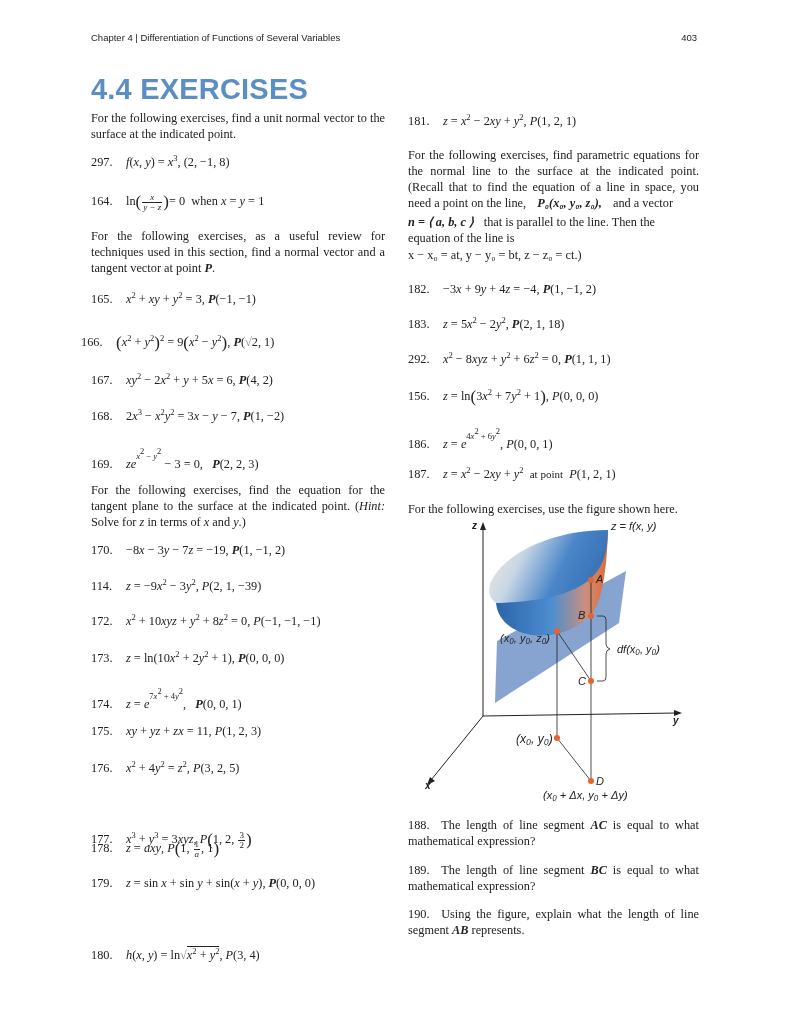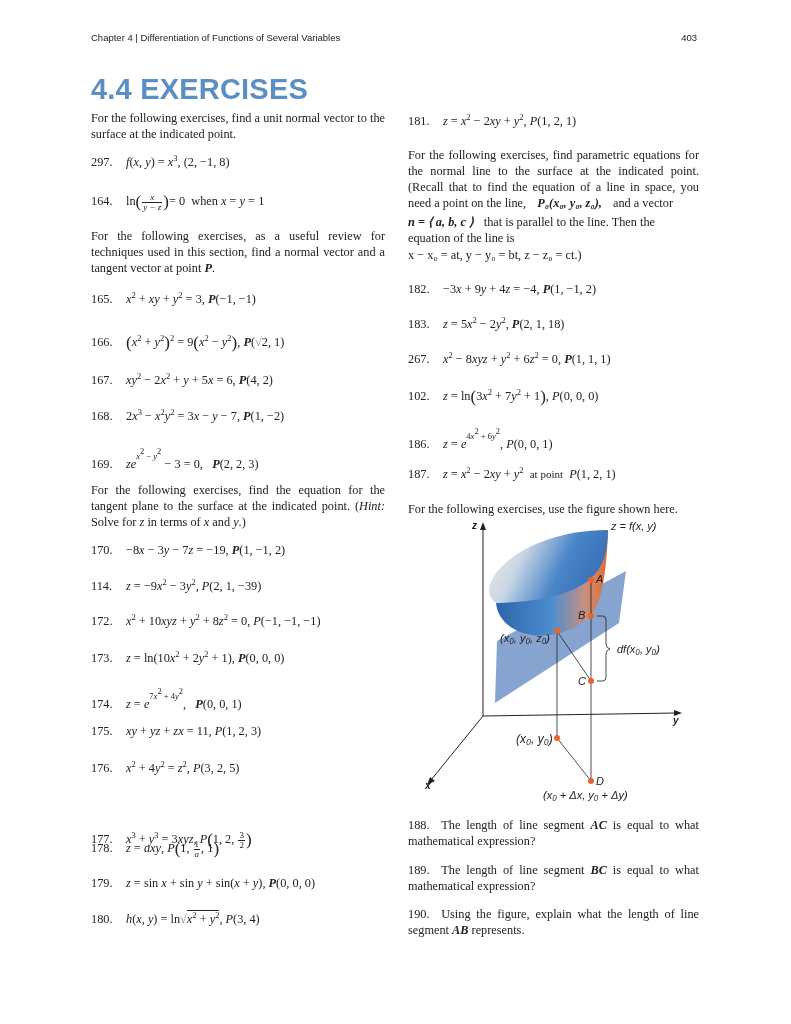--- a/index.html
+++ b/index.html
@@ -41,21 +41,21 @@
 </div>
 
 <div class="abs txt para" style="left:91px; top:228px; width:294px;">
   <span>For the following exercises, as a useful review for techniques used in this section, find a normal vector and a tangent vector at point</span> <span class="b">P</span>.
 </div>
 
 <div class="ex" style="left:91px; top:292px;">
   <span class="num">165.</span><span class="m">x</span><sup>2</sup> + <span class="m">xy</span> + <span class="m">y</span><sup>2</sup> = 3, <span class="b">P</span>(−1, −1)
 </div>
 
-<div class="ex" style="left:91px; top:333px;">
+<div class="ex" style="left:81px; top:333px;">
   <span class="num">166.</span><span class="bigp">(</span><span class="m">x</span><sup>2</sup> + <span class="m">y</span><sup>2</sup><span class="bigp">)</span><sup>2</sup> = 9<span class="bigp">(</span><span class="m">x</span><sup>2</sup> − <span class="m">y</span><sup>2</sup><span class="bigp">)</span>, <span class="b">P</span>(<span style="color:#888">√</span>2, 1)
 </div>
 
 <div class="ex" style="left:91px; top:373px;">
   <span class="num">167.</span><span class="m">xy</span><sup>2</sup> − 2<span class="m">x</span><sup>2</sup> + <span class="m">y</span> + 5<span class="m">x</span> = 6, <span class="b">P</span>(4, 2)
 </div>
 
 <div class="ex" style="left:91px; top:409px;">
   <span class="num">168.</span>2<span class="m">x</span><sup>3</sup> − <span class="m">x</span><sup>2</sup><span class="m">y</span><sup>2</sup> = 3<span class="m">x</span> − <span class="m">y</span> − 7, <span class="b">P</span>(1, −2)
 </div>
@@ -102,21 +102,21 @@
 </div>
 
 <div class="ex" style="left:91px; top:839px;">
   <span class="num">178.</span><span class="m">z</span> = <span class="m">axy</span>, <span class="m">P</span><span class="bigp">(</span>1, <span class="frac"><span class="n">1</span><span class="d m">a</span></span>, 1<span class="bigp">)</span>
 </div>
 
 <div class="ex" style="left:91px; top:876px;">
   <span class="num">179.</span><span class="m">z</span> = sin <span class="m">x</span> + sin <span class="m">y</span> + sin(<span class="m">x</span> + <span class="m">y</span>), <span class="b">P</span>(0, 0, 0)
 </div>
 
-<div class="ex" style="left:91px; top:912px;">
+<div class="ex" style="left:91px; top:948px;">
   <span class="num">180.</span><span class="m">h</span>(<span class="m">x</span>, <span class="m">y</span>) = ln<span style="color:#888">√</span><span class="sqrt"><span class="m">x</span><sup>2</sup> + <span class="m">y</span><sup>2</sup></span>, <span class="m">P</span>(3, 4)
 </div>
 
 <div class="ex" style="left:408px; top:114px;">
   <span class="num">181.</span><span class="m">z</span> = <span class="m">x</span><sup>2</sup> − 2<span class="m">xy</span> + <span class="m">y</span><sup>2</sup>, <span class="m">P</span>(1, 2, 1)
 </div>
 
 <div class="abs txt para" style="left:408px; top:147px; width:291px;">
   <span>For the following exercises, find parametric equations for the normal line to the surface at the indicated point. (Recall that to find the equation of a line in space, you need a point on the line,</span>
   <span class="b" style="margin:16px 8px">P₀(x₀, y₀, z₀),</span>
@@ -129,25 +129,25 @@
 
 <div class="ex" style="left:408px; top:282px;">
   <span class="num">182.</span>−3<span class="m">x</span> + 9<span class="m">y</span> + 4<span class="m">z</span> = −4, <span class="b">P</span>(1, −1, 2)
 </div>
 
 <div class="ex" style="left:408px; top:317px;">
   <span class="num">183.</span><span class="m">z</span> = 5<span class="m">x</span><sup>2</sup> − 2<span class="m">y</span><sup>2</sup>, <span class="b">P</span>(2, 1, 18)
 </div>
 
 <div class="ex" style="left:408px; top:352px;">
-  <span class="num">267.</span><span class="m">x</span><sup>2</sup> − 8<span class="m">xyz</span> + <span class="m">y</span><sup>2</sup> + 6<span class="m">z</span><sup>2</sup> = 0, <span class="b">P</span>(1, 1, 1)
+  <span class="num">292.</span><span class="m">x</span><sup>2</sup> − 8<span class="m">xyz</span> + <span class="m">y</span><sup>2</sup> + 6<span class="m">z</span><sup>2</sup> = 0, <span class="b">P</span>(1, 1, 1)
 </div>
 
 <div class="ex" style="left:408px; top:387px;">
-  <span class="num">102.</span><span class="m">z</span> = ln<span class="bigp">(</span>3<span class="m">x</span><sup>2</sup> + 7<span class="m">y</span><sup>2</sup> + 1<span class="bigp">)</span>, <span class="m">P</span>(0, 0, 0)
+  <span class="num">156.</span><span class="m">z</span> = ln<span class="bigp">(</span>3<span class="m">x</span><sup>2</sup> + 7<span class="m">y</span><sup>2</sup> + 1<span class="bigp">)</span>, <span class="m">P</span>(0, 0, 0)
 </div>
 
 <div class="ex" style="left:408px; top:431px;">
   <span class="num">186.</span><span class="m">z</span> = <span class="m">e</span><sup style="vertical-align:9px">4<span class="m">x</span><sup>2</sup> + 6<span class="m">y</span><sup>2</sup></sup>, <span class="m">P</span>(0, 0, 1)
 </div>
 
 <div class="ex" style="left:408px; top:467px;">
   <span class="num">187.</span><span class="m">z</span> = <span class="m">x</span><sup>2</sup> − 2<span class="m">xy</span> + <span class="m">y</span><sup>2</sup> &nbsp;<span style="font-size:11px">at point</span>&nbsp; <span class="m">P</span>(1, 2, 1)
 </div>
 

